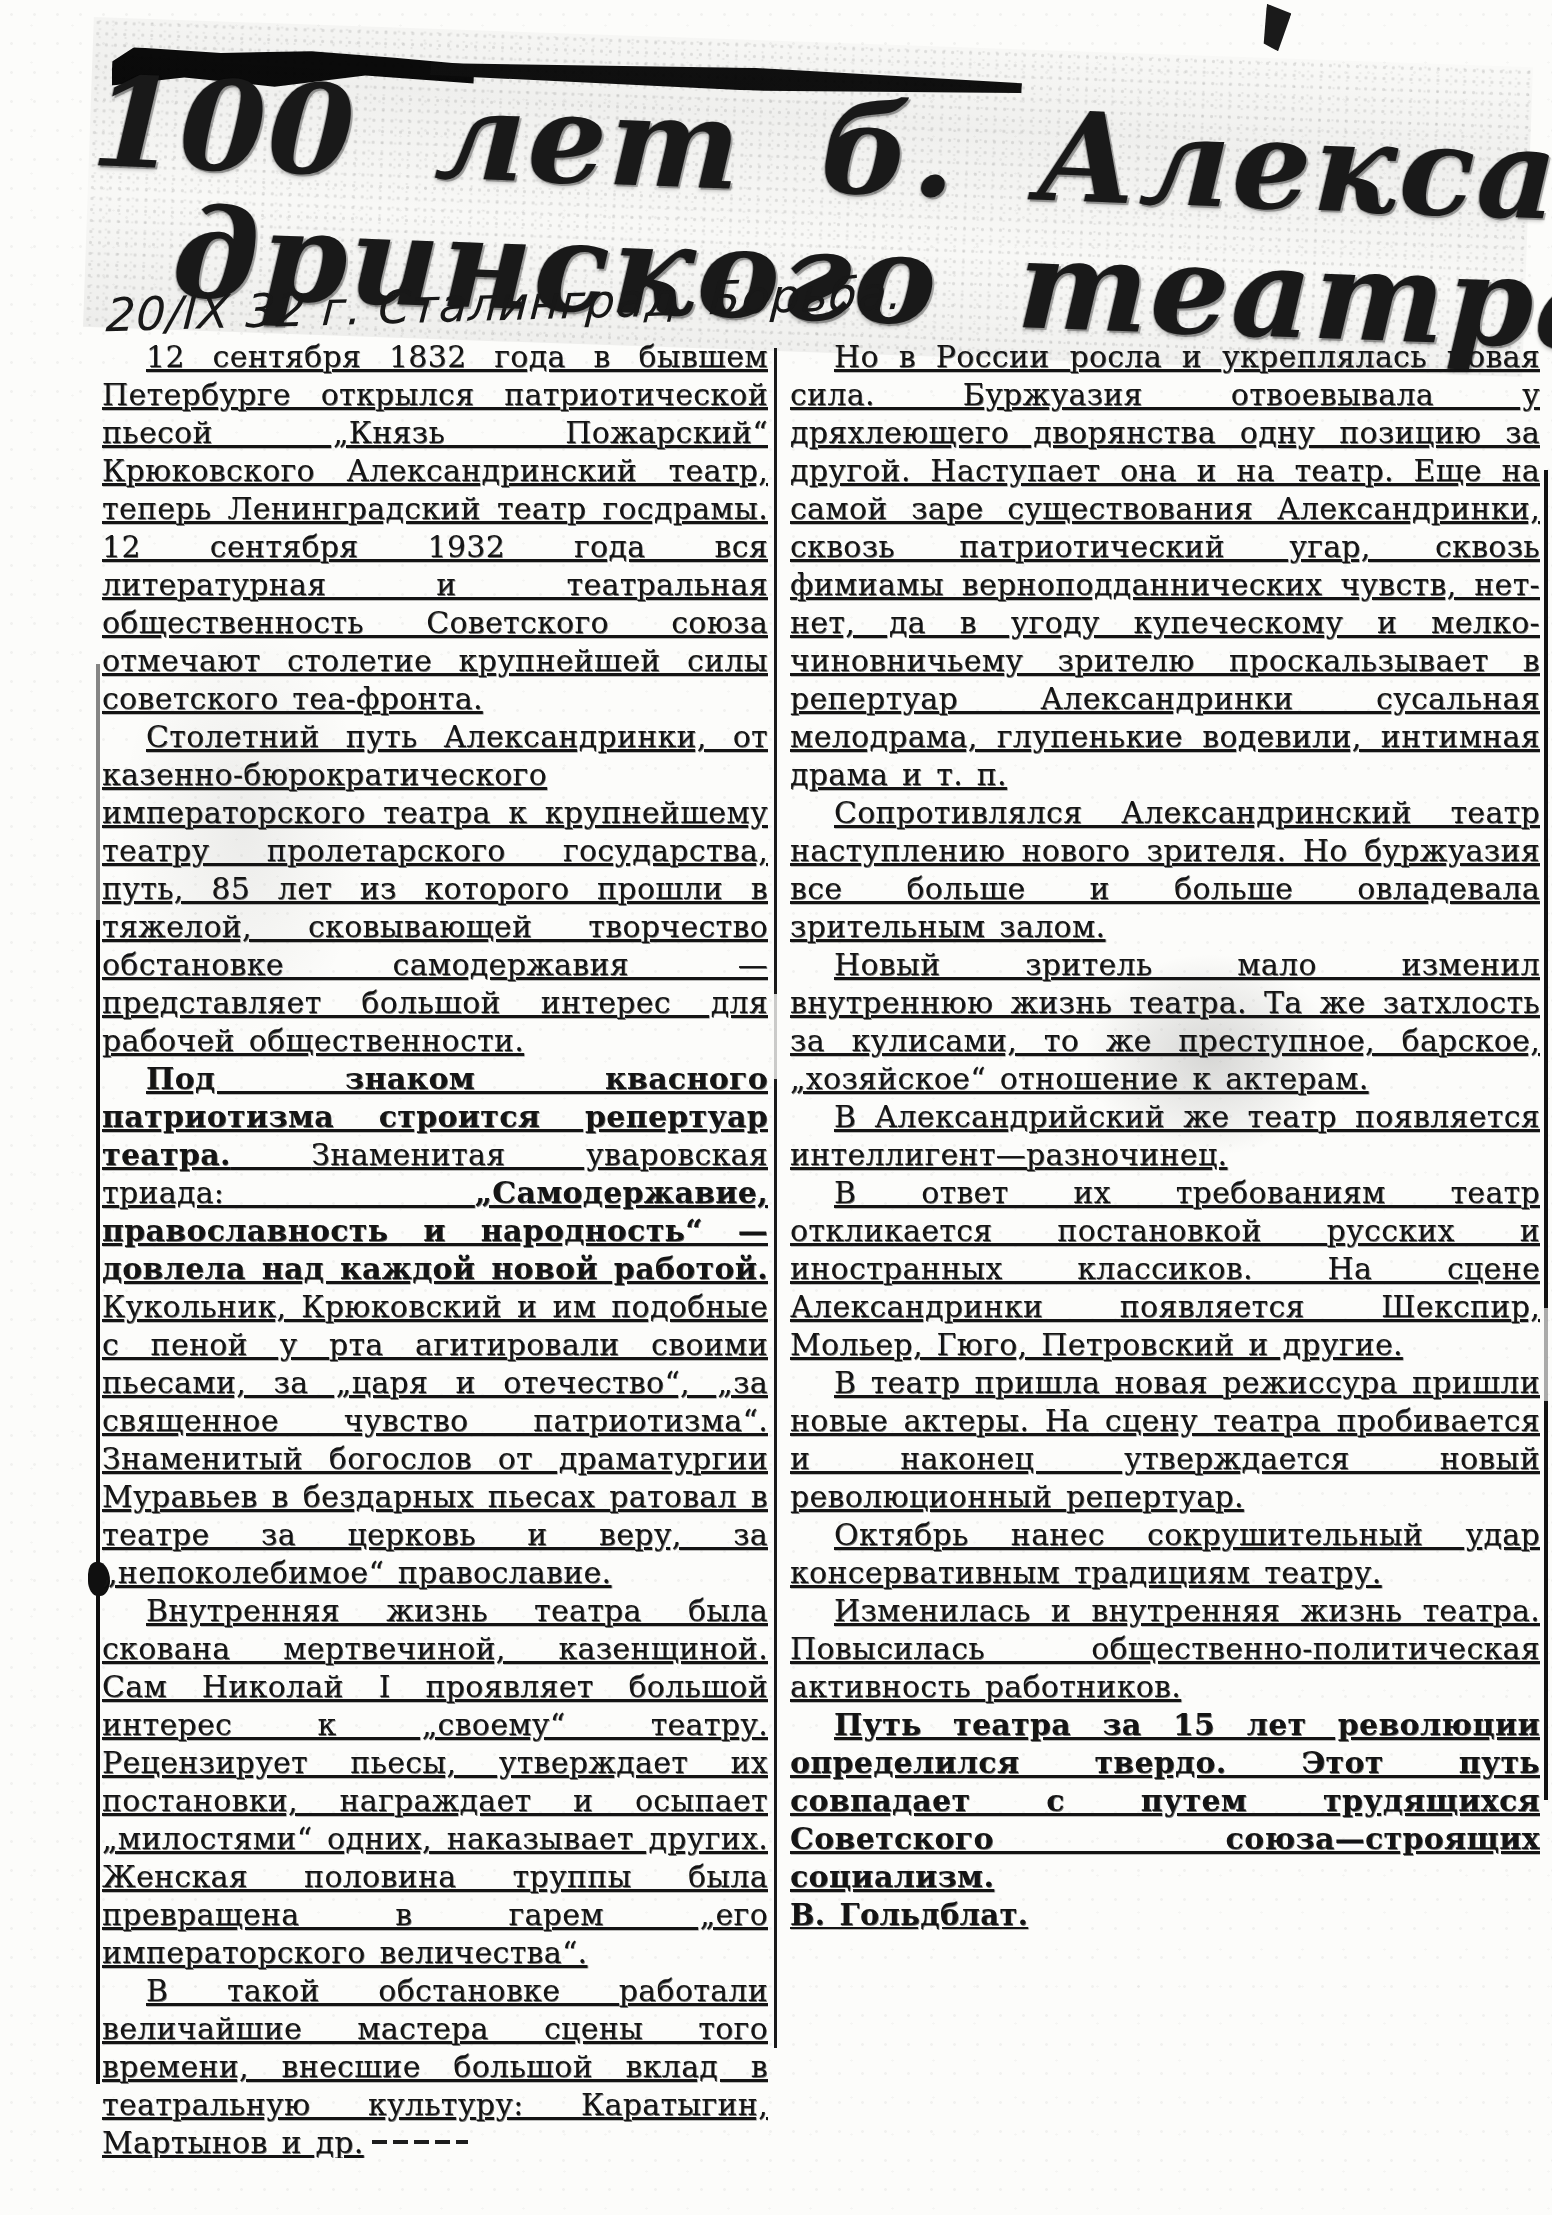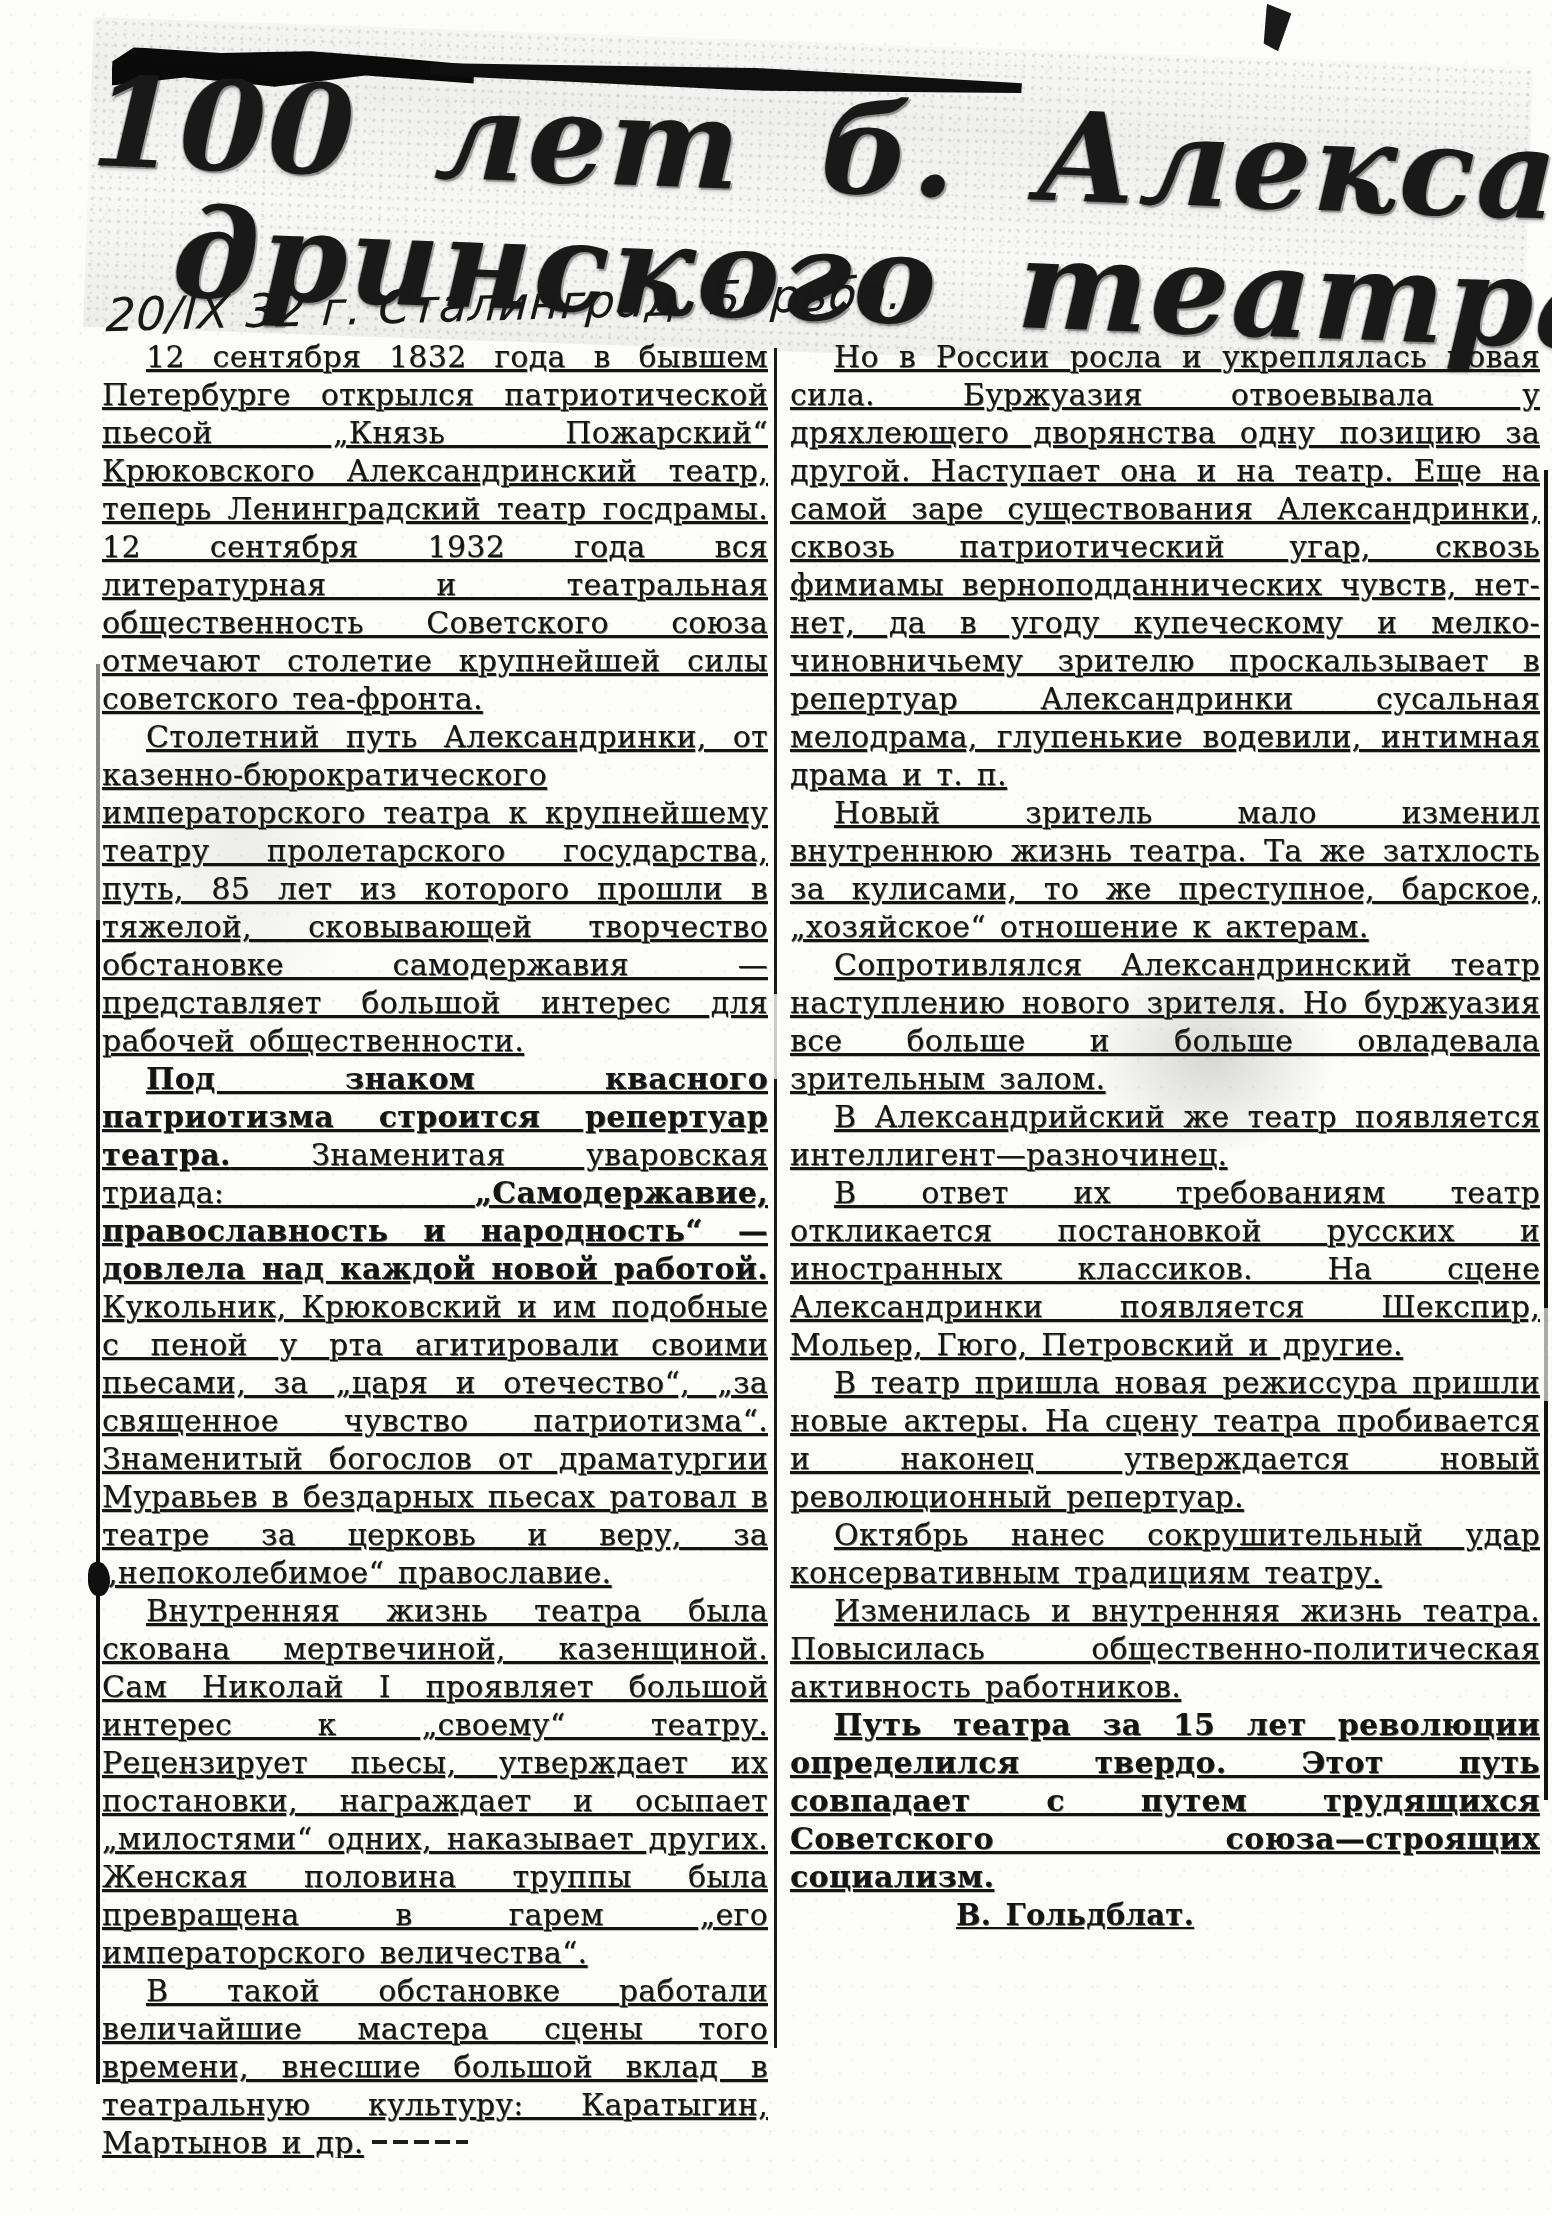--- a/index.html
+++ b/index.html
@@ -70,21 +70,21 @@
     text-shadow: .7px .5px 0 rgba(10,10,10,.55);
     z-index: 1;
   }
   .col p { margin: 0; text-indent: 44px; text-decoration: underline; }
   .col p.noindent { text-indent: 0; }
   .col-left  { left: 102px; width: 666px; height: 1820px; overflow: hidden; }
   .col-right { left: 790px; width: 750px; height: 1880px; overflow: hidden; }
   .bold { font-weight: bold; }
   p.bold { font-weight: bold; }
   p.signature {
-    text-align: center; padding-right: 180px; text-indent: 0;
+    text-align: left; padding-right: 180px; text-indent: 0;
     font-weight: bold; font-size: 29px;
   }
 
   .divider-mid {
     position: absolute; left: 774px; top: 348px; width: 3px; height: 1700px;
     background: linear-gradient(to bottom, #1a1a1a 0 38%, rgba(26,26,26,.22) 38% 43%, #1a1a1a 43% 100%);
   }
   .edge-left {
     position: absolute; left: 96px; top: 664px; width: 4px; height: 1420px;
     background: linear-gradient(to bottom, rgba(15,15,15,.5) 0 18%, #0f0f0f 18% 100%);
@@ -142,22 +142,22 @@
       <span class="bold">„Самодержавие, православность и народность“ — довлела над каждой новой работой.</span>
       <span>Кукольник, Крюковский и им подобные с пеной у рта агитировали своими пьесами, за „царя и отечество“, „за священное чувство патриотизма“. Знаменитый богослов от драматургии Муравьев в бездарных пьесах ратовал в театре за церковь и веру, за „непоколебимое“ православие.</span>
     </p>
     <p>Внутренняя жизнь театра была скована мертвечиной, казенщиной. Сам Николай I проявляет большой интерес к „своему“ театру. Рецензирует пьесы, утверждает их постановки, награждает и осыпает „милостями“ одних, наказывает других. Женская половина труппы была превращена в гарем „его императорского величества“.</p>
     <p>В такой обстановке работали величайшие мастера сцены того времени, внесшие большой вклад в театральную культуру: Каратыгин, Мартынов и др.</p>
 
   </div>
 
   <div class="col col-right">
     <p>Но в России росла и укреплялась новая сила. Буржуазия отвоевывала у дряхлеющего дворянства одну позицию за другой. Наступает она и на театр. Еще на самой заре существования Александринки, сквозь патриотический угар, сквозь фимиамы верноподданнических чувств, нет-нет, да в угоду купеческому и мелко-чиновничьему зрителю проскальзывает в репертуар Александринки сусальная мелодрама, глупенькие водевили, интимная драма и т. п.</p>
+    <p>Сопротивлялся Александринский театр наступлению нового зрителя. Но буржуазия все больше и больше овладевала зрительным залом.</p>
     <p>Новый зритель мало изменил внутреннюю жизнь театра. Та же затхлость за кулисами, то же преступное, барское, „хозяйское“ отношение к актерам.</p>
-    <p>Сопротивлялся Александринский театр наступлению нового зрителя. Но буржуазия все больше и больше овладевала зрительным залом.</p>
     <p>В Александрийский же театр появляется интеллигент—разночинец.</p>
     <p>В ответ их требованиям театр откликается постановкой русских и иностранных классиков. На сцене Александринки появляется Шекспир, Мольер, Гюго, Петровский и другие.</p>
     <p>В театр пришла новая режиссура пришли новые актеры. На сцену театра пробивается и наконец утверждается новый революционный репертуар.</p>
     <p>Октябрь нанес сокрушительный удар консервативным традициям театру.</p>
     <p>Изменилась и внутренняя жизнь театра. Повысилась общественно-политическая активность работников.</p>
     <p class="bold">Путь театра за 15 лет революции определился твердо. Этот путь совпадает с путем трудящихся Советского союза—строящих социализм.</p>
     <p class="signature">В. Гольдблат.</p>
   </div>
 
   <div class="divider-mid"></div>

